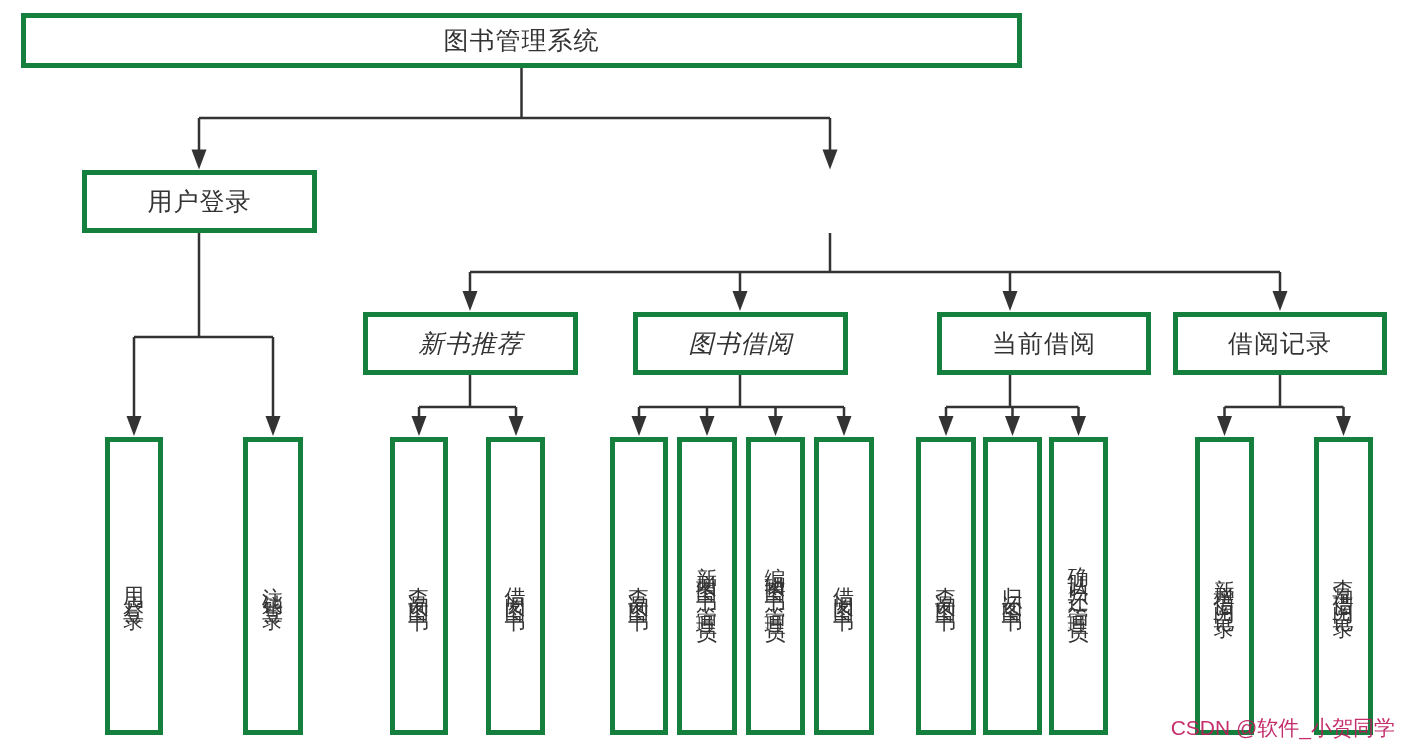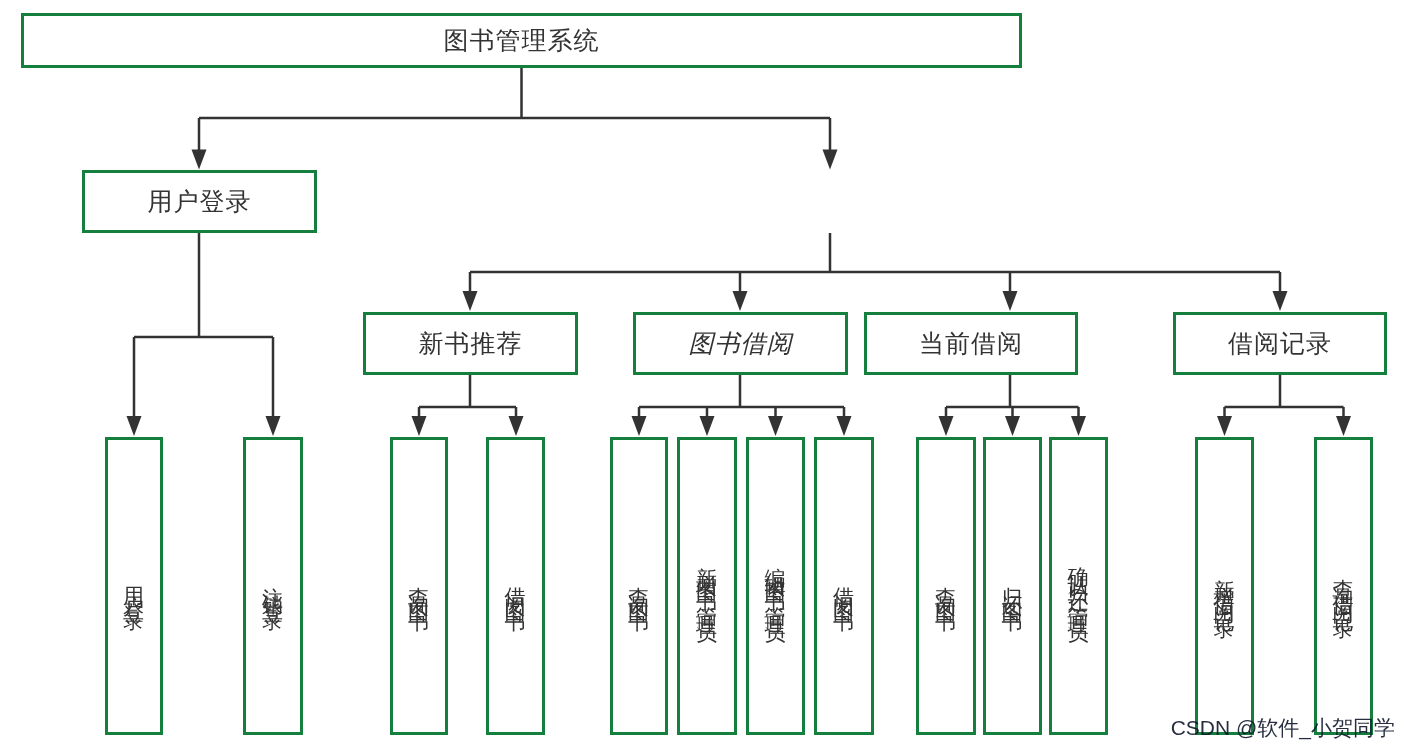--- a/index.html
+++ b/index.html
@@ -17,21 +17,21 @@
   }
   .wires {
     position: absolute;
     left: 0;
     top: 0;
     z-index: 1;
   }
   .node {
     position: absolute;
     box-sizing: border-box;
-    border: 3px solid #15803d;
+    border: 5px solid #15803d;
     background: #ffffff;
     color: #333333;
     display: flex;
     align-items: center;
     justify-content: center;
     z-index: 2;
   }
   .h-node {
     font-size: 25px;
     letter-spacing: 1px;
@@ -44,21 +44,21 @@
     letter-spacing: 8px;
     line-height: 1;
     white-space: nowrap;
   }
   .watermark {
     position: absolute;
     right: 10px;
     top: 714px;
     z-index: 3;
     font-size: 21px;
-    color: #0f172a;
+    color: #be185d;
     opacity: 0.9;
     white-space: nowrap;
     pointer-events: none;
   }
 </style>
 </head>
 <body>
 
 <div class="canvas">
 
@@ -108,27 +108,27 @@
   </svg>
 
   <div class="node h-node" style="left:21px; top:13px; width:1001px; height:55px;">
     <span>图书管理系统</span>
   </div>
 
   <div class="node h-node" style="left:82px; top:170px; width:235px; height:63px;">
     <span>用户登录</span>
   </div>
 
-  <div class="node h-node" style="left:363px; top:312px; width:215px; height:63px;">
+  <div class="node h-node" style="left:363px; top:312px; width:215px; height:63px;font-style:italic;">
     <span>新书推荐</span>
   </div>
   <div class="node h-node" style="left:633px; top:312px; width:215px; height:63px;font-style:italic;">
     <span>图书借阅</span>
   </div>
-  <div class="node h-node" style="left:864px; top:312px; width:214px; height:63px;">
+  <div class="node h-node" style="left:937px; top:312px; width:214px; height:63px;">
     <span>当前借阅</span>
   </div>
   <div class="node h-node" style="left:1173px; top:312px; width:214px; height:63px;">
     <span>借阅记录</span>
   </div>
 
   <div class="node v-node" style="left:105px; top:437px; width:58px; height:298px;">
     <span class="v-label">用户登录</span>
   </div>
   <div class="node v-node" style="left:243px; top:437px; width:60px; height:298px;">

